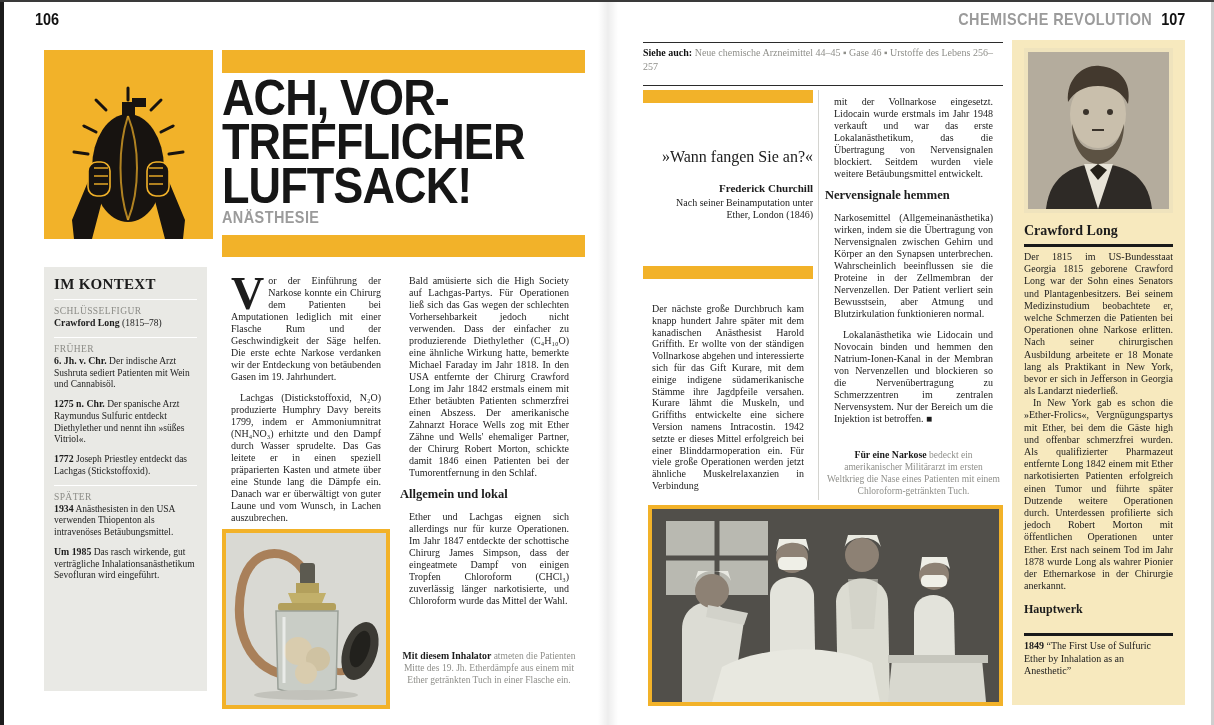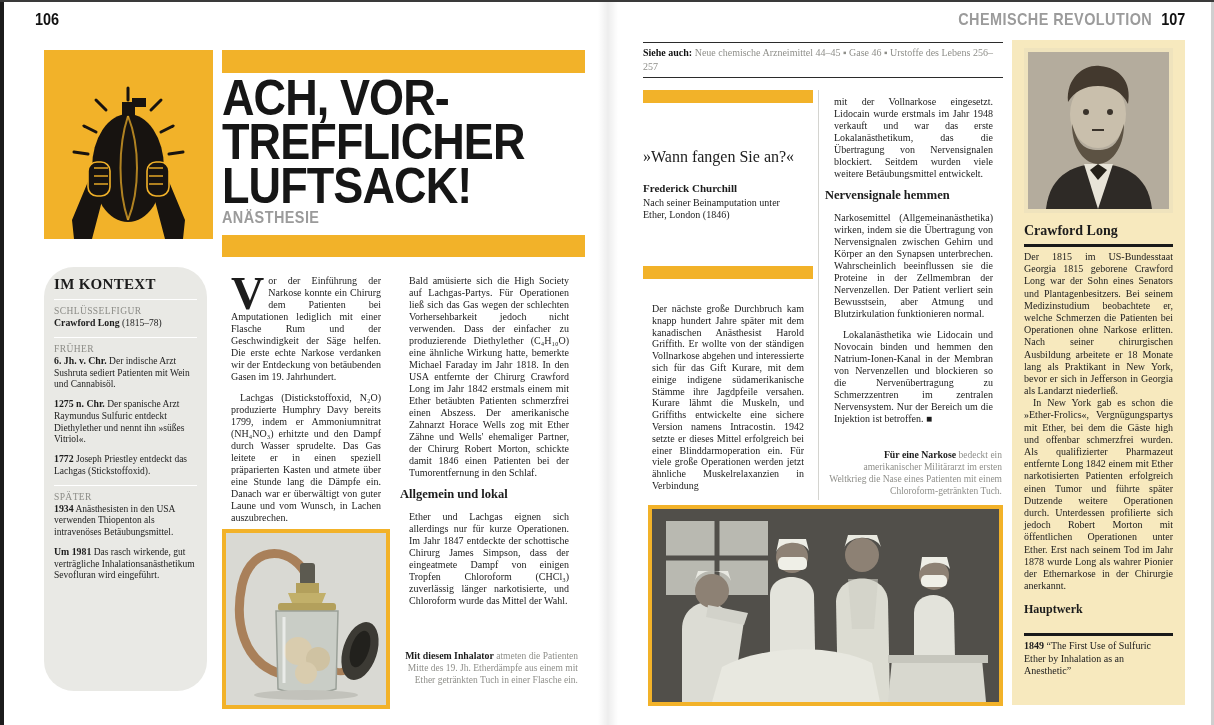--- a/index.html
+++ b/index.html
@@ -19,41 +19,41 @@
   .cond-r{transform-origin:right center;}
   .pagenum{font-size:17px;color:#111;}
   .chapter{font-size:17px;color:#9b9b9b;letter-spacing:.5px;}
   .yellowbar{position:absolute;background:#F2B229;}
   .title-block{position:absolute;left:222px;top:74px;width:363px;height:136px;overflow:visible;}
   .title-line{font-family:"Liberation Sans","DejaVu Sans",sans-serif;font-weight:bold;
     font-size:50px;line-height:44px;color:#161616;letter-spacing:-1px;white-space:nowrap;
     transform:scaleX(0.9);transform-origin:0 0;}
   .subtitle{font-size:17px;color:#9b9b9b;letter-spacing:.5px;}
   .ctx{position:absolute;left:44px;top:265px;width:163px;height:424px;background:#E9E9E5;
-    padding:9px 10px;box-sizing:border-box;overflow:hidden;border-radius:30px;}
+    padding:9px 10px;box-sizing:border-box;overflow:hidden;}
   .ctx h3{margin:0 0 6px 0;font-size:15px;letter-spacing:.3px;}
   .ctx .rule{border-top:1px solid #ffffff;margin:6px 0;}
   .ctx .lbl{font-size:9.5px;color:#8b8b86;letter-spacing:.4px;margin:2px 0 1px;}
   .ctx p{margin:0 0 7px 0;font-size:9.5px;line-height:1.24;}
   .ctx b{font-size:9.8px;}
   .bodycol{position:absolute;overflow:hidden;font-size:10px;line-height:1.2;text-align:justify;}
   .bodycol p{margin:9px;}
   .bodycol p.ind{text-indent:9px;}
   .dropcap{float:left;font-size:46px;line-height:34px;font-weight:bold;padding:2px 4px 0 0;
     font-family:"Liberation Serif",serif;}
   h4.runin{margin:8px 0 2px 0;font-size:12.5px;line-height:1.1;}
-  .caption{font-size:9.5px;line-height:1.25;text-align:right;color:#8f8f8a;font-family:Liberation Serif, serif;}
+  .caption{font-size:9.5px;line-height:1.25;text-align:center;color:#8f8f8a;font-family:Liberation Serif, serif;}
   .caption b{color:#1c1c1c;font-size:9.8px;}
   .imgbox{position:absolute;border:4px solid #F2B229;box-sizing:border-box;overflow:hidden;background:#d9d9d3;}
-  .seealso{position:absolute;left:643px;top:40px;width:360px;height:36px;
+  .seealso{position:absolute;left:643px;top:40px;width:360px;height:44px;
     border-top:1px solid #2b2b2b;border-bottom:1px solid #2b2b2b;box-sizing:border-box;
     font-size:10px;line-height:1.35;padding-top:3px;color:#8f8f8a;}
   .seealso b{color:#111;}
   .quotewrap{position:absolute;left:643px;top:101px;width:170px;height:163px;
-    display:flex;flex-direction:column;justify-content:center;text-align:left;}
+    display:flex;flex-direction:column;justify-content:center;text-align:right;}
   .quote-text{font-size:16px;margin:0 0 16px 0;}
   .quote-author{font-size:11px;font-weight:bold;margin:0 0 3px 0;font-family:Liberation Serif, serif;}
   .quote-src{font-size:10px;margin:0;line-height:1.25;}
   .colrule{position:absolute;width:1px;background:#d4d4d0;}
   .bio{position:absolute;left:1012px;top:38px;width:173px;height:665px;background:#F7E9BE;
     box-sizing:border-box;padding:8px 12px;overflow:hidden;}
   .bio .portrait{border:4px solid #EFE3BD;box-sizing:content-box;width:141px;height:157px;overflow:hidden;}
   .bio h3{margin:10px 0 4px 0;font-size:14px;border-bottom:3px solid #191919;padding-bottom:5px;}
   .bio p{margin:0;font-size:10px;line-height:1.22;text-align:justify;}
   .bio p.ind{text-indent:9px;}
@@ -121,21 +121,21 @@
     <div class="lbl">SCHLÜSSELFIGUR</div>
     <p><b>Crawford Long</b><span> (1815–78)</span></p>
     <div class="rule"></div>
     <div class="lbl">FRÜHER</div>
     <p><b>6. Jh. v. Chr.</b><span> Der indische Arzt Sushruta sediert Patienten mit Wein und Cannabisöl.</span></p>
     <p><b>1275 n. Chr.</b><span> Der spanische Arzt Raymundus Sulfuric entdeckt Diethylether und nennt ihn »süßes Vitriol«.</span></p>
     <p><b>1772</b><span> Joseph Priestley entdeckt das Lachgas (Stickstoffoxid).</span></p>
     <div class="rule"></div>
     <div class="lbl">SPÄTER</div>
     <p><b>1934</b><span> Anästhesisten in den USA verwenden Thiopenton als intravenöses Betäubungsmittel.</span></p>
-    <p><b>Um 1981</b><span> Das rasch wirkende, gut verträgliche Inhalationsanästhetikum Sevofluran wird eingeführt.</span></p>
+    <p><b>Um 1985</b><span> Das rasch wirkende, gut verträgliche Inhalationsanästhetikum Sevofluran wird eingeführt.</span></p>
   </div>
 
   <div class="bodycol" style="left:222px;top:264px;width:168px;height:258px;">
     <p><span class="dropcap">V</span><span>or der Einführung der Narkose konnte ein Chirurg dem Patienten bei Amputationen lediglich mit einer Flasche Rum und der Geschwindigkeit der Säge helfen. Die erste echte Narkose verdanken wir der Entdeckung von betäubenden Gasen im 19. Jahrhundert.</span></p>
     <p class="ind">Lachgas (Distickstoffoxid, N₂O) produzierte Humphry Davy bereits 1799, indem er Ammoniumnitrat (NH₄NO₃) erhitzte und den Dampf durch Wasser sprudelte. Das Gas leitete er in einen speziell präparierten Kasten und atmete über eine Stunde lang die Dämpfe ein. Danach war er überwältigt von guter Laune und vom Wunsch, in Lachen auszubrechen.</p>
   </div>
 
   <div class="imgbox" style="left:222px;top:527px;width:168px;height:180px;">
     <svg width="160" height="172" viewBox="0 0 160 172">
       <rect x="0" y="0" width="160" height="172" fill="#d9d9d3"></rect>

